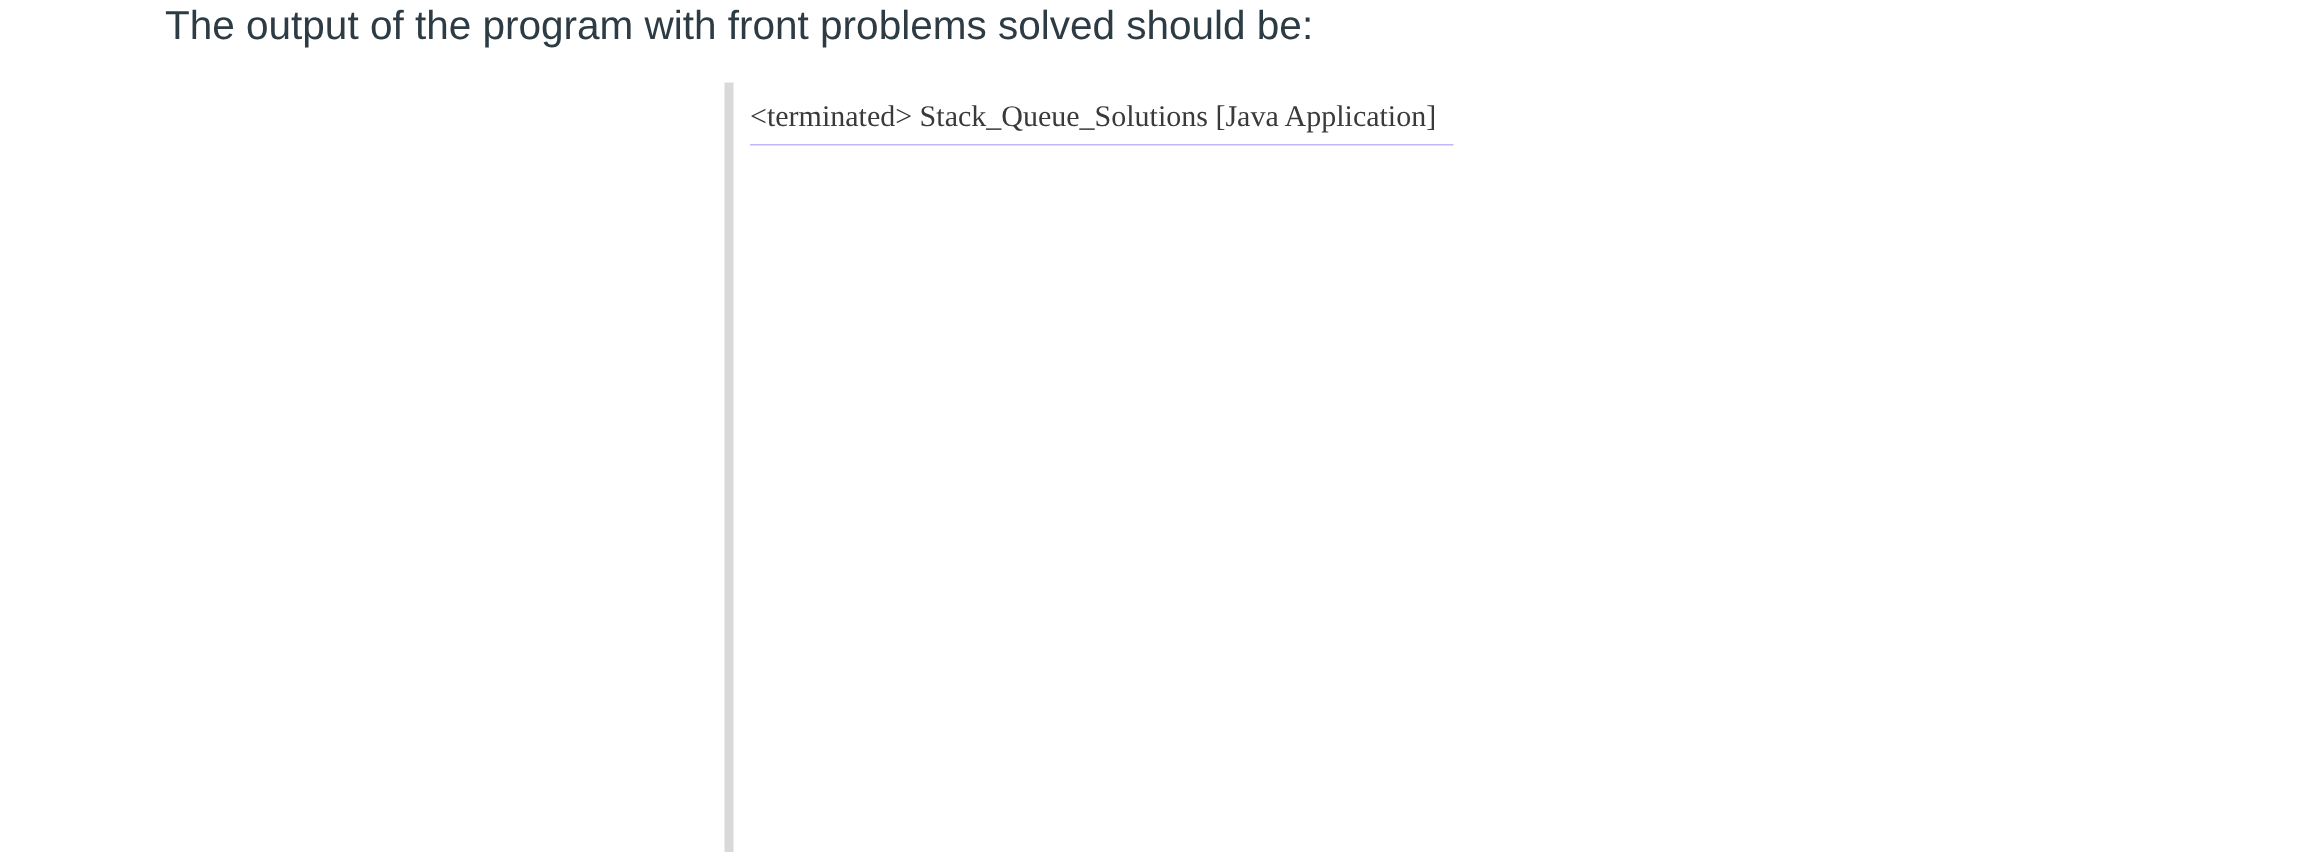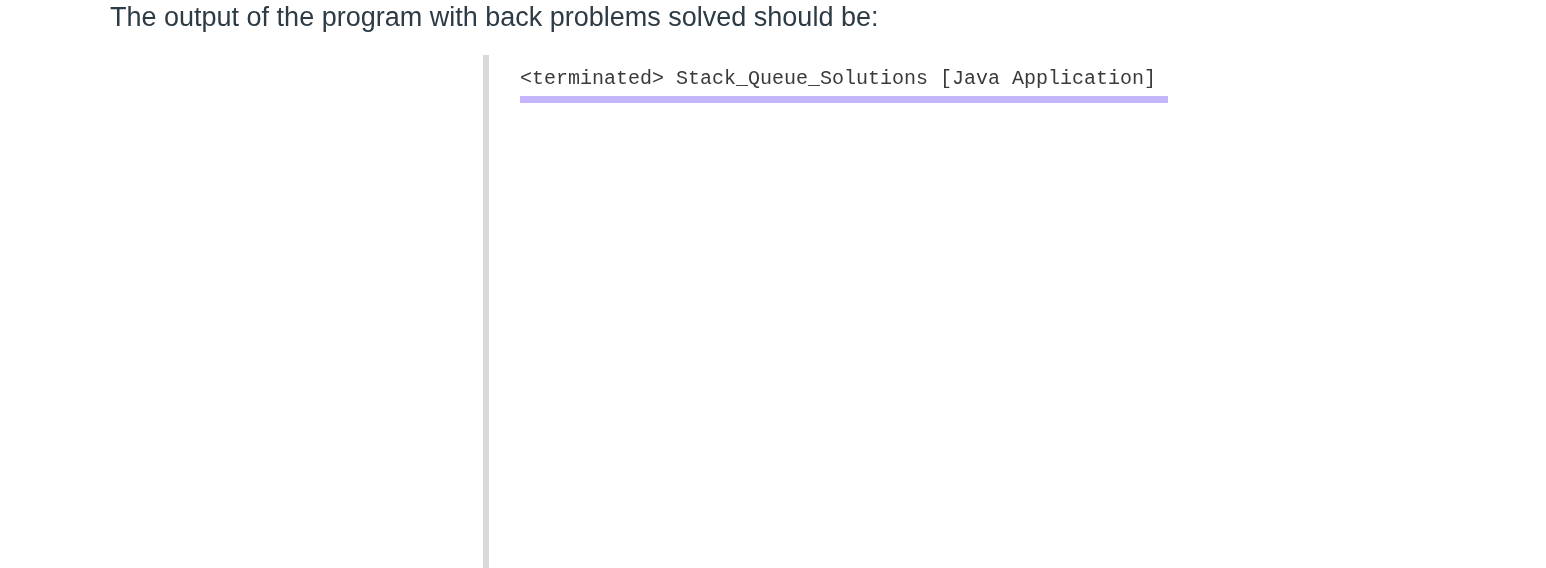--- a/index.html
+++ b/index.html
@@ -29,41 +29,40 @@
     left: 483px;
     top: 55px;
     bottom: 0;
     width: 740px;
     background: #ffffff;
     border-left: 6px solid #d9d9d9;
     padding-left: 11px;
   }
   .console-title {
     display: inline-block;
-    font-family: Liberation Mono, monospace;
+    font-family: Liberation Serif, serif;
     font-size: 20px;
     line-height: 23px;
     color: #3a3a3a;
     padding: 12px 12px 6px 0;
-    border-bottom: 7px solid #c4b5fd;
+    border-bottom: 1px solid #c4b5fd;
     white-space: nowrap;
-    margin-left: 20px;
   }
   .console-output {
     display: block;
     margin: 7px 0 0 0;
     font-family: "DejaVu Sans Mono", "Liberation Mono", monospace;
     font-size: 21px;
     line-height: 29px;
     color: #0a0a0a;
     white-space: pre;
   }
 </style>
 </head>
 <body>
 
-<div class="page-title">The output of the program with back problems solved should be:</div>
+<div class="page-title">The output of the program with front problems solved should be:</div>
 
 <div class="console-panel">
   <div>
     <span class="console-title">&lt;terminated&gt; Stack_Queue_Solutions [Java Application]</span>
   </div>
 </div>
 
 </body></html>

